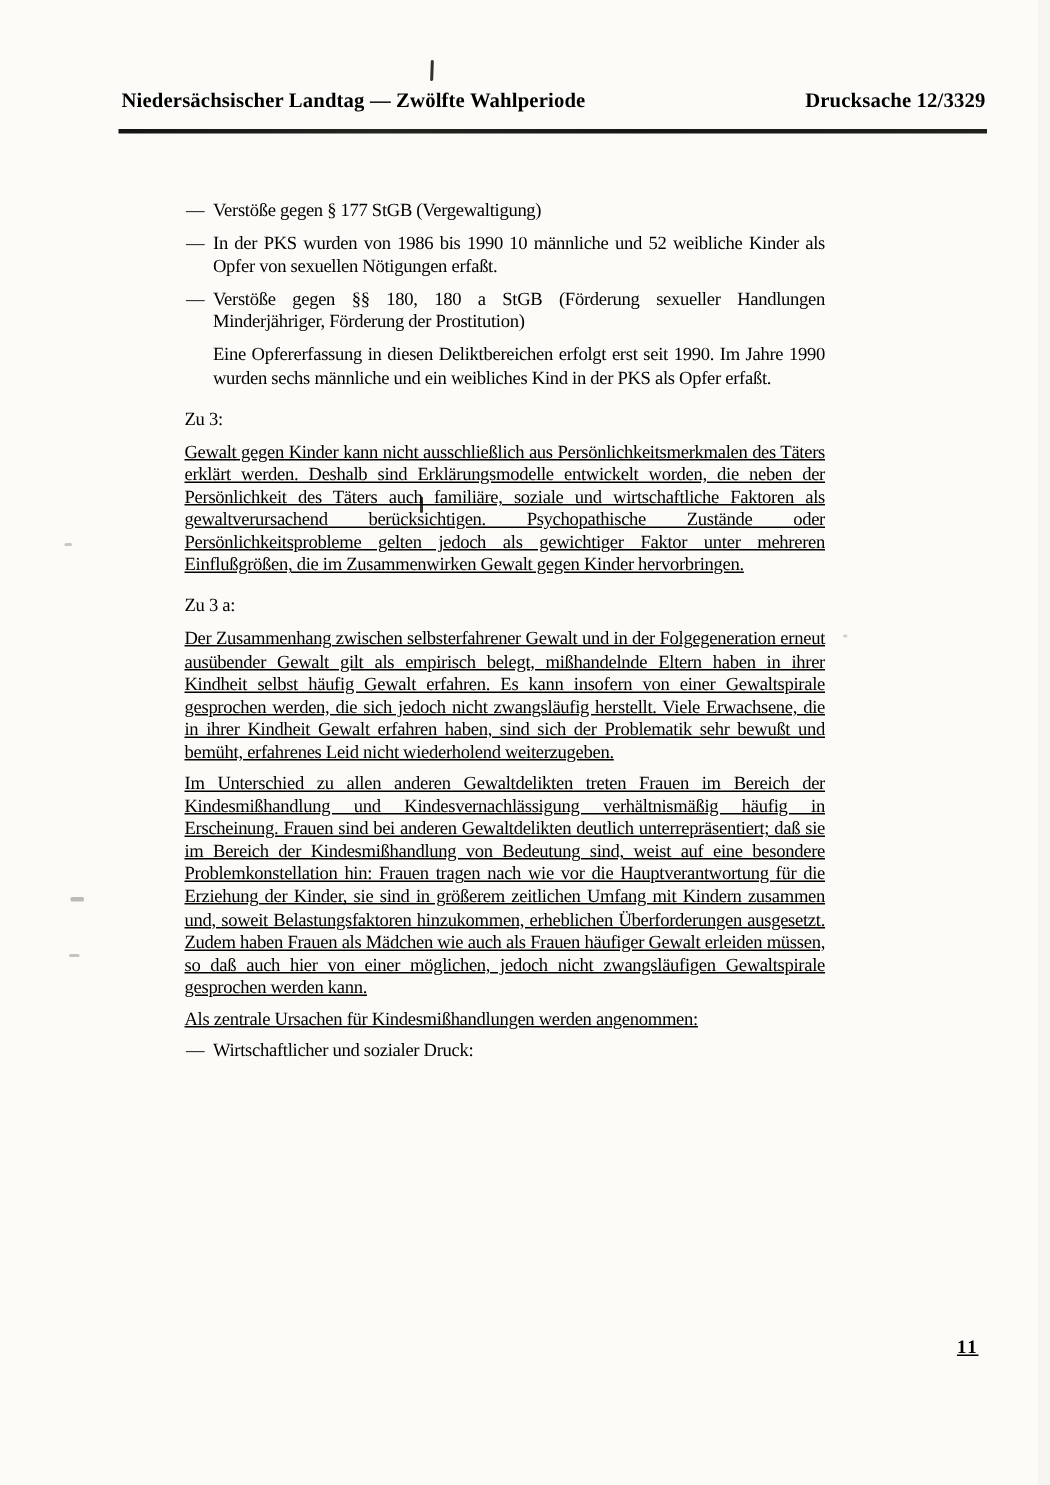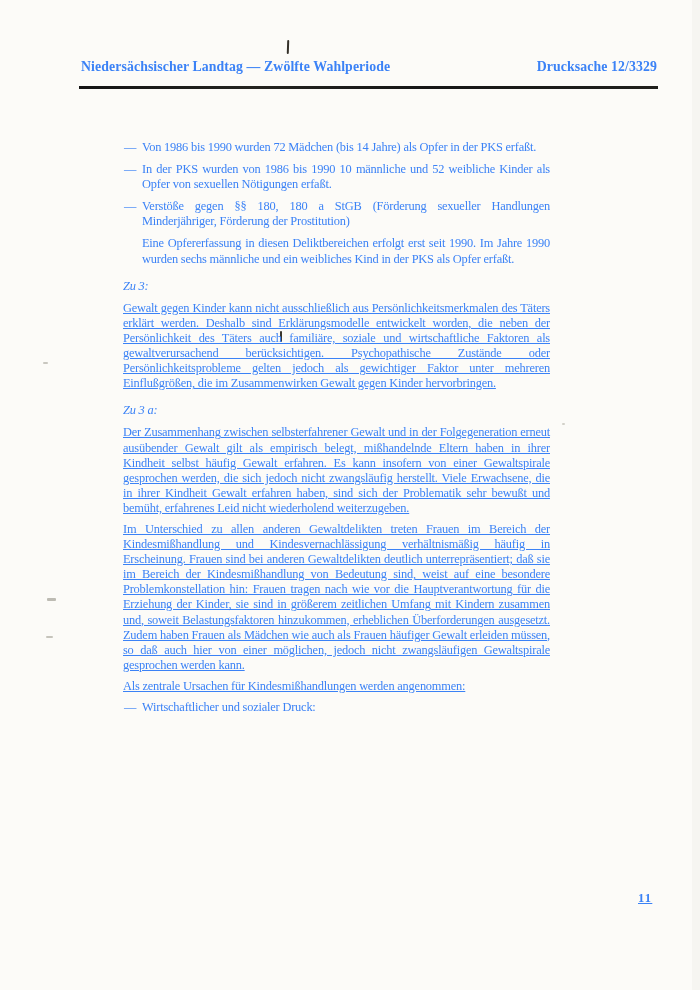--- a/index.html
+++ b/index.html
@@ -1,21 +1,21 @@
 <!DOCTYPE html>
 <html lang="de"><head>
 <meta charset="utf-8">
 <style>
   html, body { margin:0; padding:0; }
   body { width:700px; height:990px; background:#f6f5f1; }
 
   .page {
     position:relative; width:692px; height:990px;
     background:#fcfbf8; overflow:hidden;
-    color:#3b82f6;
+    color:#000000;
     font-family:"Liberation Serif","DejaVu Serif",serif;
   }
 
   .doc-header {
     position:absolute; left:81px; top:59px; width:576px;
     display:flex; justify-content:space-between;
     font-weight:bold; font-size:13.8px; line-height:16px; letter-spacing:0.1px;
     white-space:nowrap;
   }
 
@@ -30,21 +30,21 @@
     text-align:justify;
     -webkit-hyphens:auto; hyphens:auto;
   }
 
   .b-item { margin:0 0 7px 0; }
   .b-head { position:relative; padding-left:19px; margin:0 0 7px 0; }
   .b-dash { position:absolute; left:1px; top:0; letter-spacing:0; }
   .b-para { margin:0 0 6px 19px; }
 
   .section { margin-top:12px; }
-  .sec-label { margin:0 0 7px 0; text-align:left;font-style:italic; }
+  .sec-label { margin:0 0 7px 0; text-align:left; }
   .sec-para { margin:0 0 6px 0;text-decoration:underline; }
 
   .page-num {
     position:absolute; left:638px; top:891px;
     font-size:12.6px; font-weight:bold; letter-spacing:1.2px;text-decoration:underline;
   }
 
   
   .artifact { position:absolute; border-radius:1px; }
   .mark-v1 { left:287px; top:40px;  width:1.5px; height:14px; background:#35312a; transform:rotate(2deg); }
@@ -69,22 +69,21 @@
   <div class="doc-header">
     <span>Niedersächsischer Landtag — Zwölfte Wahlperiode</span>
     <span>Drucksache 12/3329</span>
   </div>
 
   <div class="rule"></div>
 
   <div class="body-col">
 
     <div class="b-item">
-      <p class="b-head"><span class="b-dash">—</span></p>
-      <p class="b-para">Von 1986 bis 1990 wurden 72 Mädchen (bis 14 Jahre) als Opfer in der PKS erfaßt.</p>
+      <p class="b-head"><span class="b-dash">—</span><span>Verstöße gegen § 177 StGB (Vergewaltigung)</span></p>
     </div>
 
     <div class="b-item">
       <p class="b-head"><span class="b-dash">—</span></p>
       <p class="b-para">In der PKS wurden von 1986 bis 1990 10 männliche und 52 weibliche Kinder als Opfer von sexuellen Nötigungen erfaßt.</p>
     </div>
 
     <div class="b-item">
       <p class="b-head"><span class="b-dash">—</span><span>Verstöße gegen §§ 180, 180 a StGB (Förderung sexueller Handlungen Minderjähriger, Förderung der Prostitution)</span></p>
       <p class="b-para">Eine Opfererfassung in diesen Deliktbereichen erfolgt erst seit 1990. Im Jahre 1990 wurden sechs männliche und ein weibliches Kind in der PKS als Opfer erfaßt.</p>

